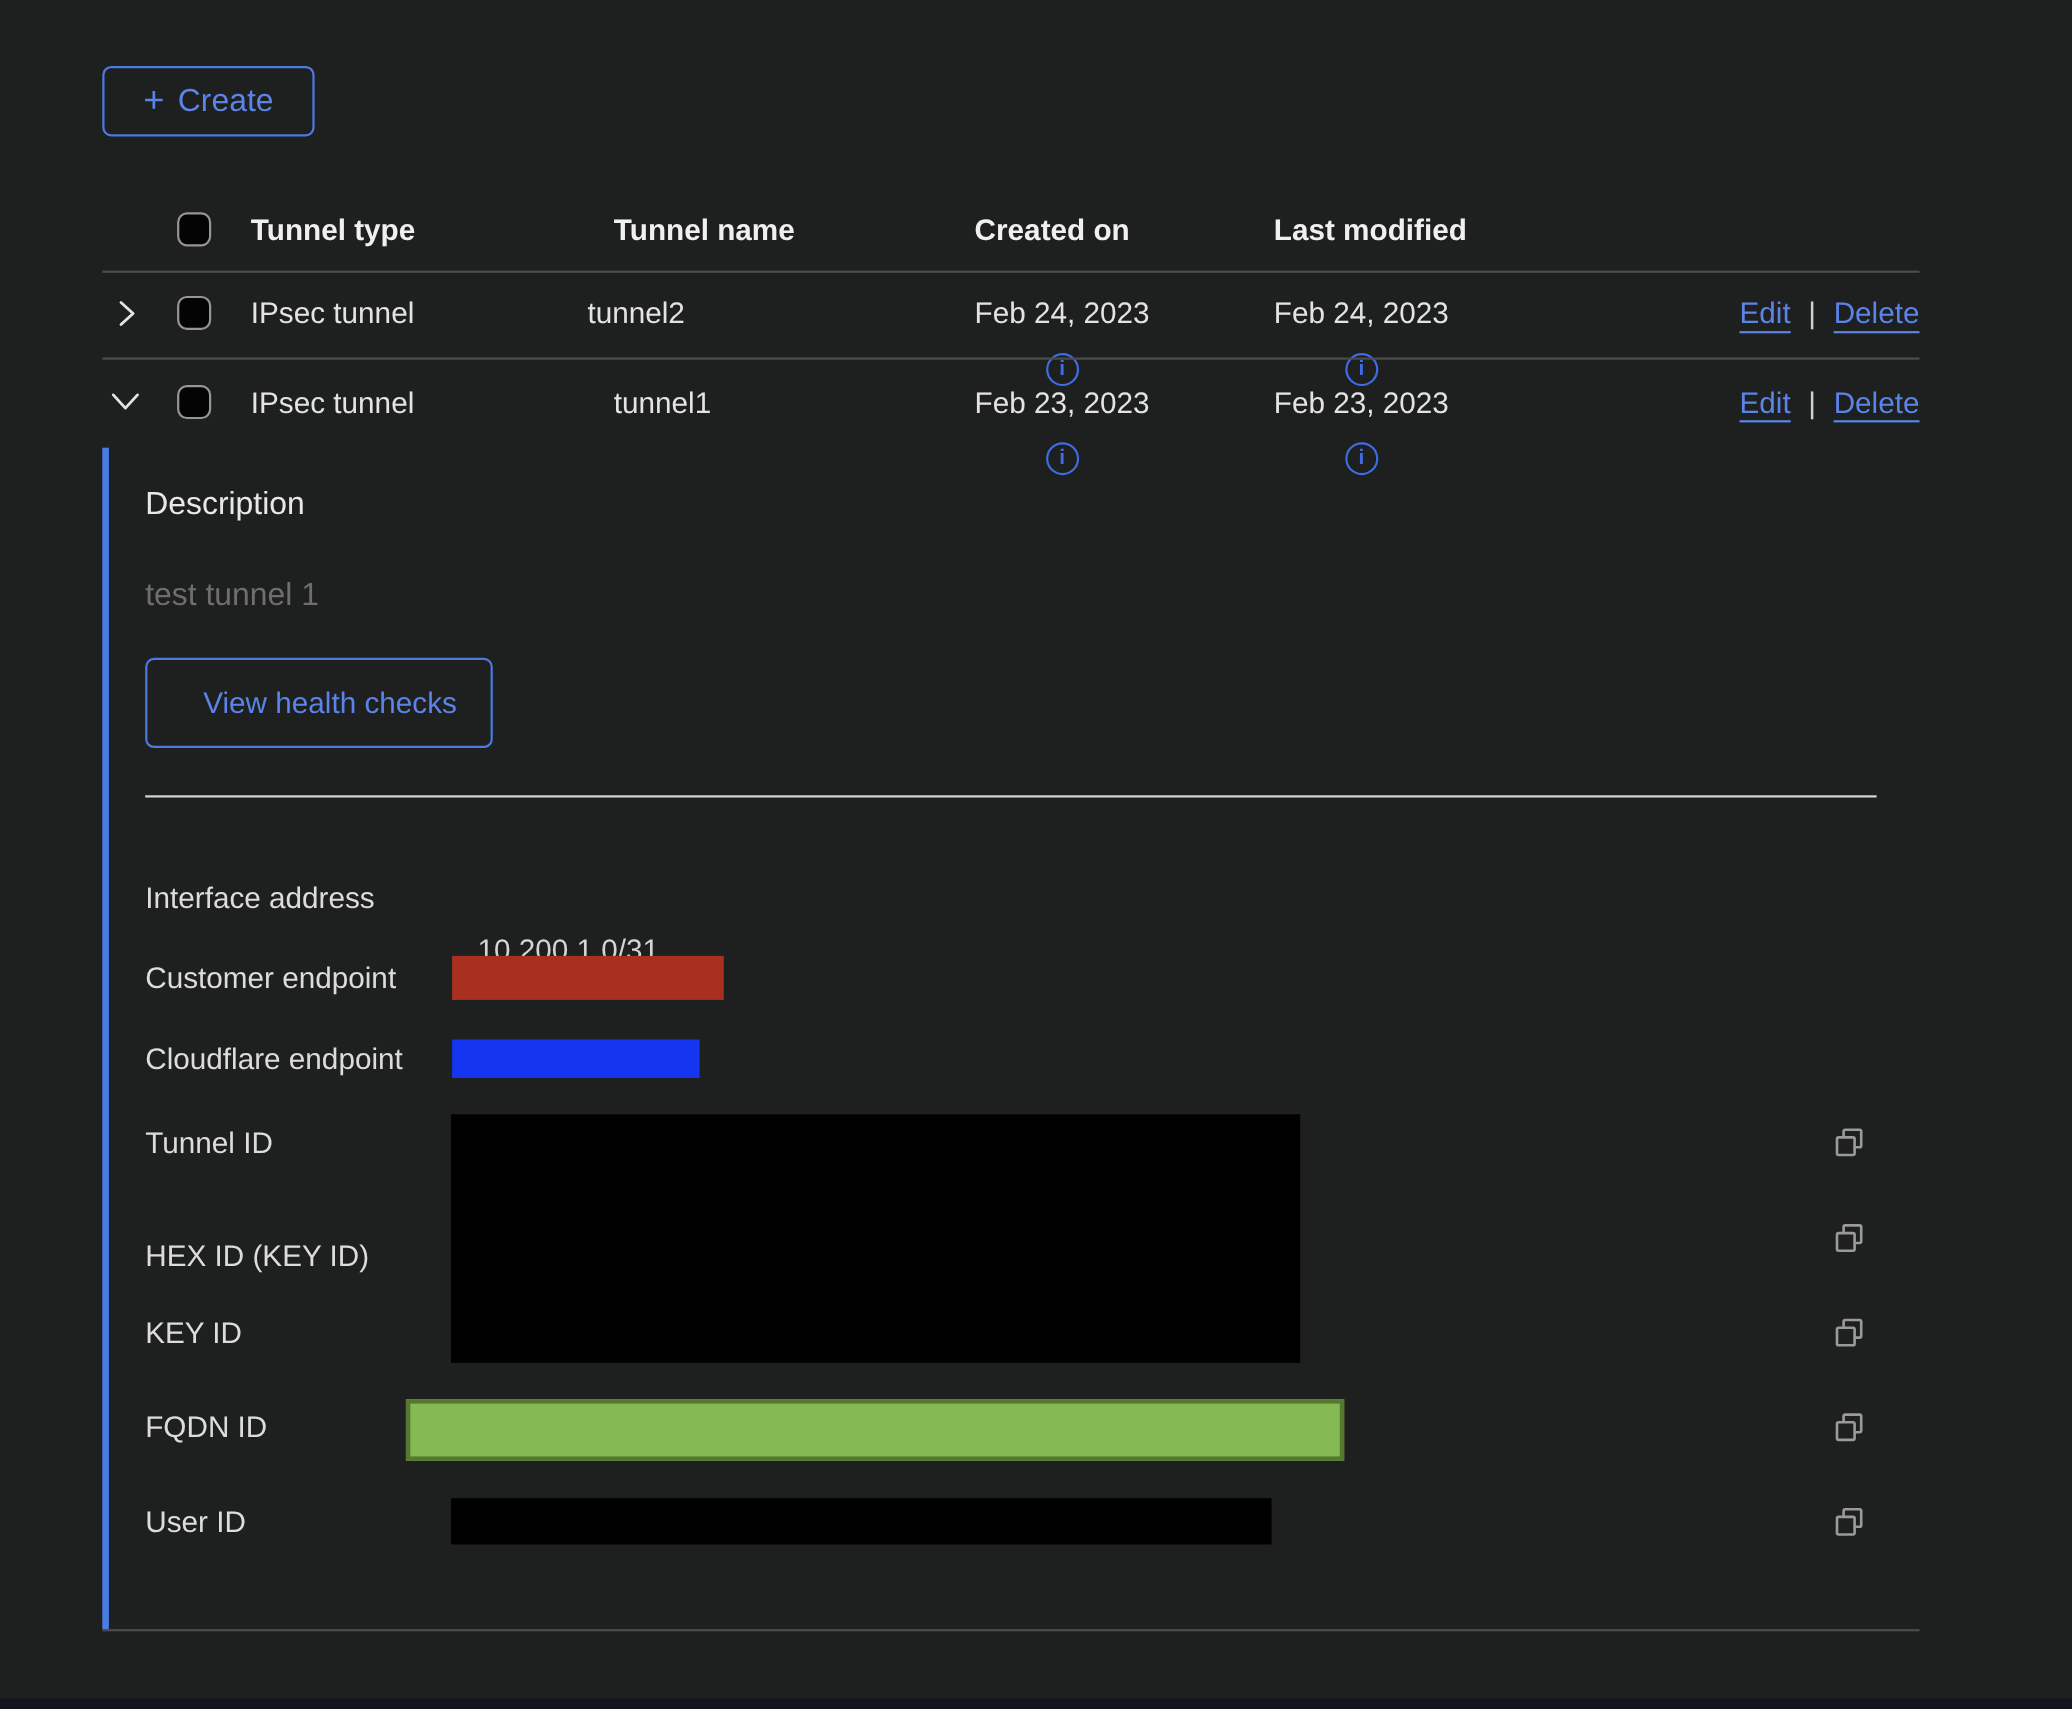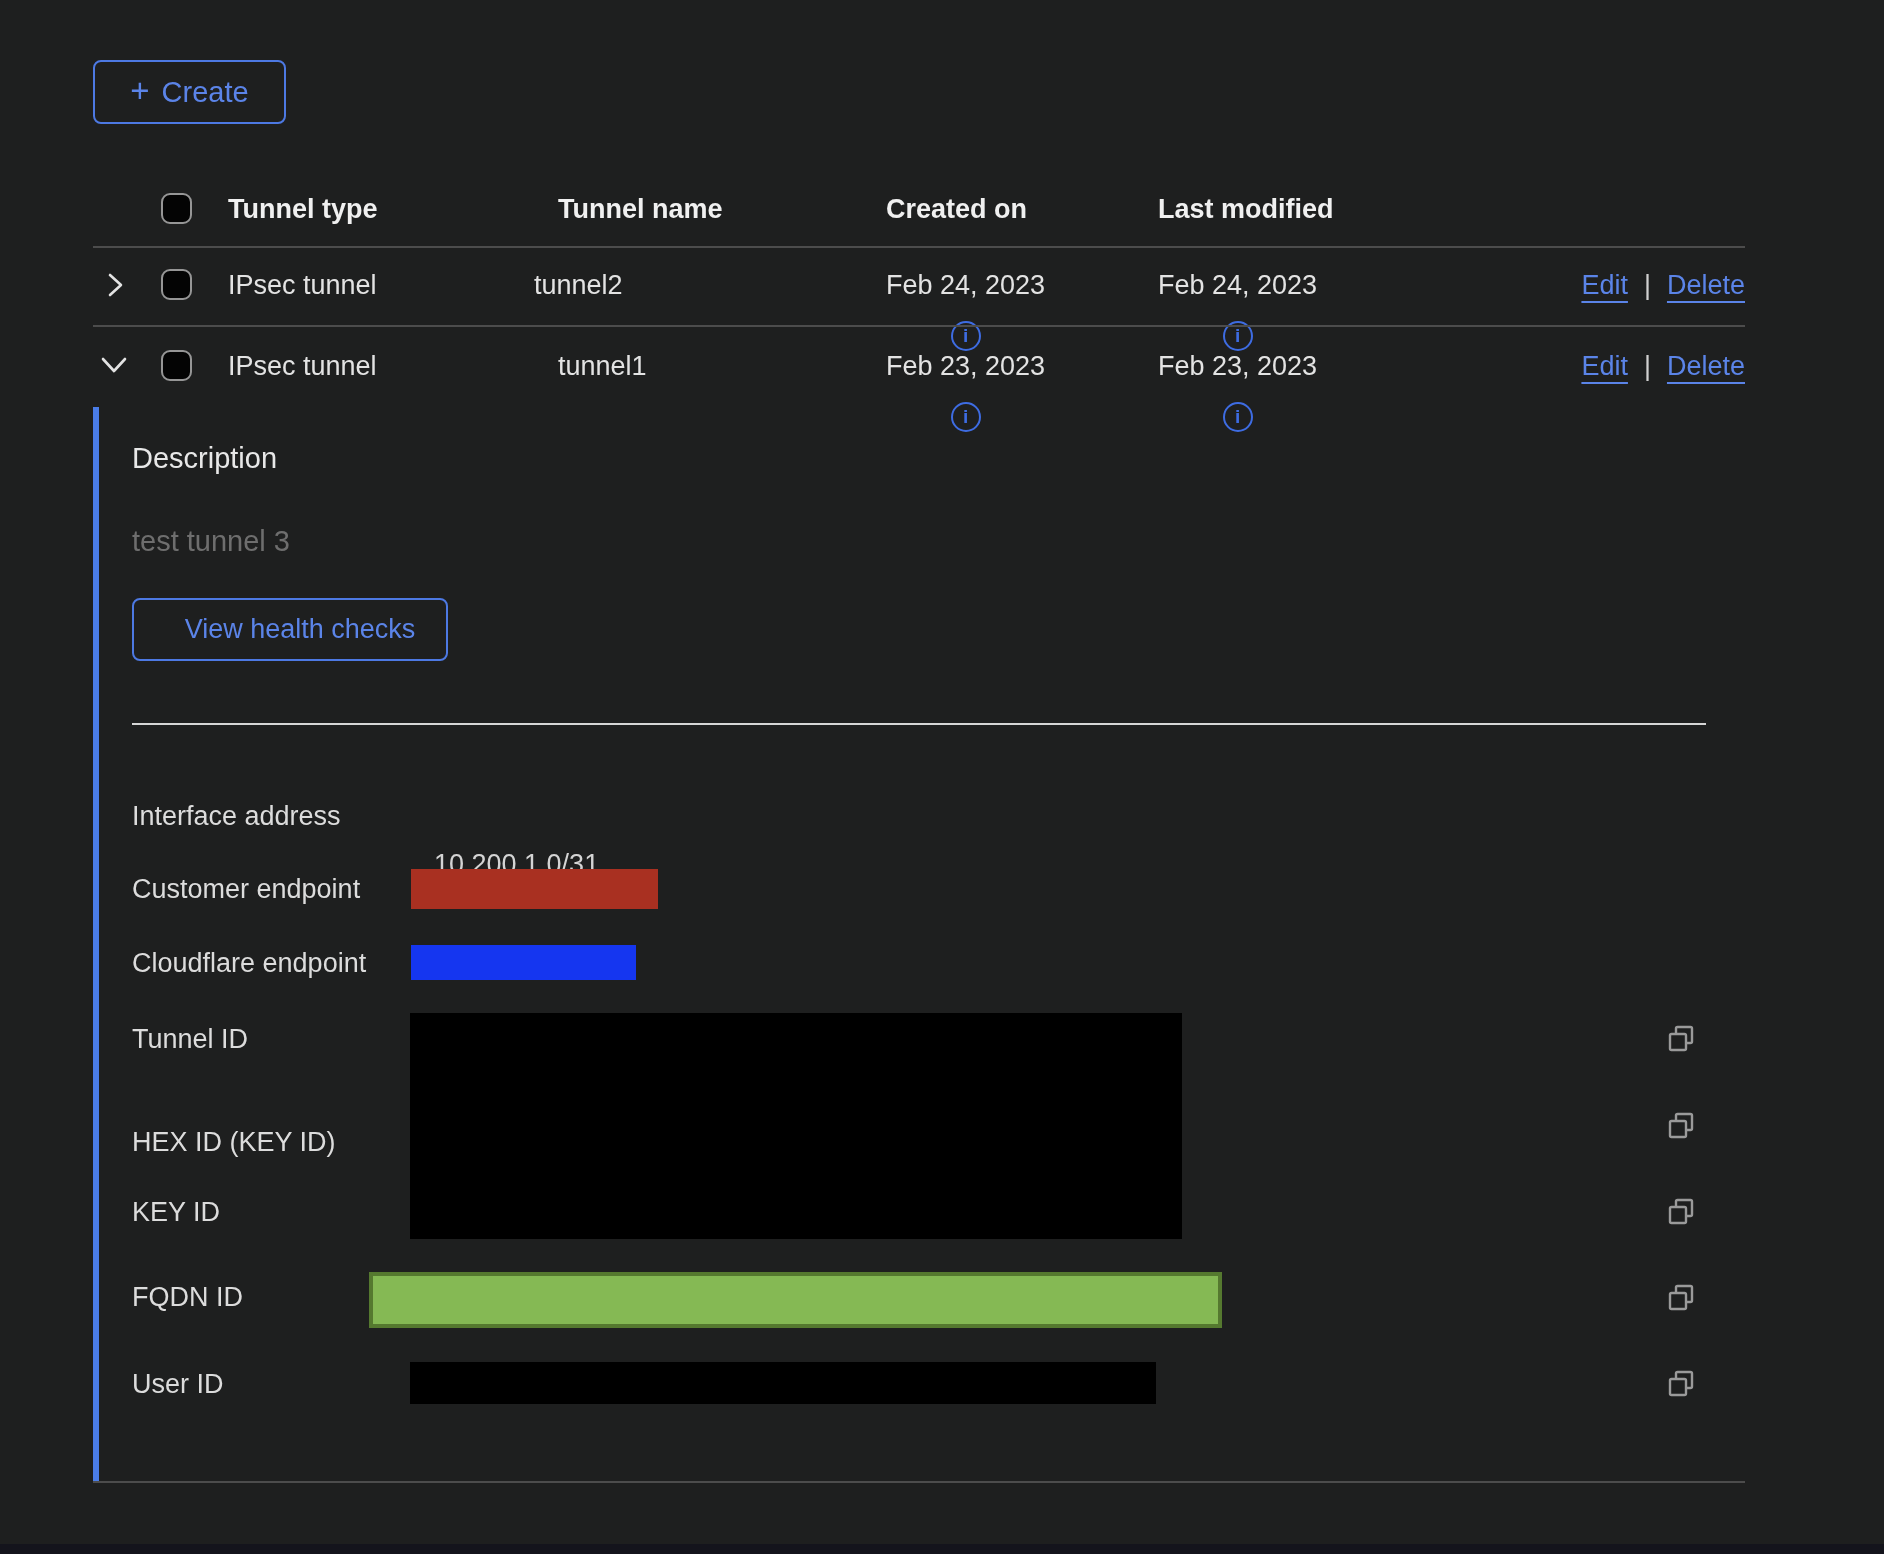--- a/index.html
+++ b/index.html
@@ -46,21 +46,21 @@
     color: #5b84e8; text-decoration: underline;
     text-decoration-thickness: 2px; text-underline-offset: 7px; cursor: pointer;
   }
   .pipe { color: #d0d0d0; }
 
   
   .expand-bar { left: 93px; top: 407px; width: 6px; height: 1074px; background: #4a7de8; }
   .desc-label { left: 132px; top: 442px; font-size: 29px; color: #e8e8e8; font-weight: 500; }
   .desc-value { left: 132px; top: 525px; font-size: 29px; color: #6e6e6e; }
   .health-btn {
-    left: 132px; top: 598px; width: 316px; height: 63px;
+    left: 132px; top: 598px; width: 316px; height: 82px;
     border: 2px solid #4d79e3; border-radius: 8px; background: transparent;
     color: #5b84e8; font-size: 27px;
     display: flex; align-items: center; justify-content: center; cursor: pointer; padding-left: 20px;
   }
 
   .field-label { font-size: 27px; line-height: 34px; color: #dcdcdc; }
   .field-value { font-size: 27px; line-height: 34px; color: #d4d4d4; }
 
   .redact-red   { left: 411px; top: 869px;  width: 247px; height: 40px;  background: #a93021; }
   .redact-blue  { left: 411px; top: 945px;  width: 225px; height: 35px;  background: #1536f0; }
@@ -137,21 +137,21 @@
 </div>
 <div class="abs actions" style="right:139px; top:348px;">
   <span class="link">Edit</span>
   <span class="pipe">|</span>
   <span class="link">Delete</span>
 </div>
 
 <div class="abs expand-bar"></div>
 
 <div class="abs desc-label">Description</div>
-<div class="abs desc-value">test tunnel 3</div>
+<div class="abs desc-value">test tunnel 1</div>
 
 <button class="abs health-btn">
   <span>View health checks</span>
 </button>
 
 <div class="abs divider-light" style="left:132px; top:723px; width:1574px;"></div>
 
 <div class="abs field-label" style="left:132px; top:799px;">Interface address</div>
 <div class="abs field-value" style="left:434px; top:799px;margin-top:48px;">10.200.1.0/31</div>
 

